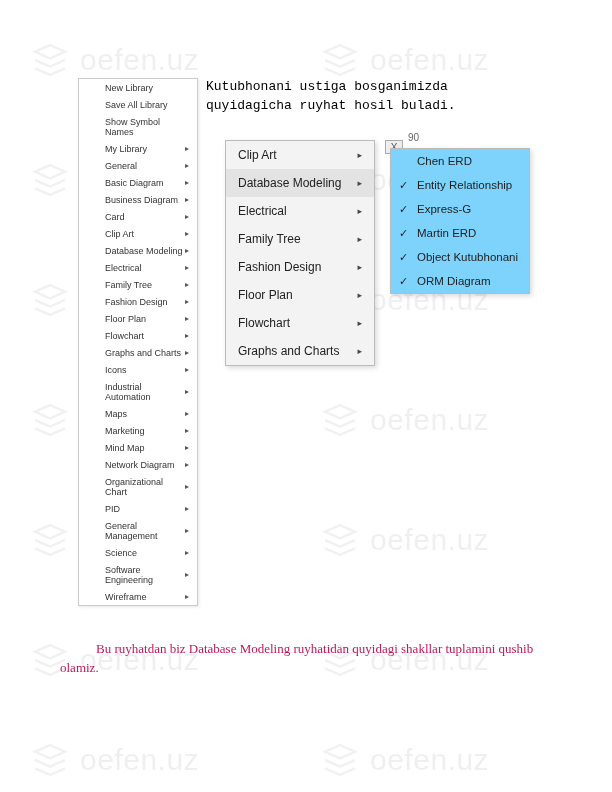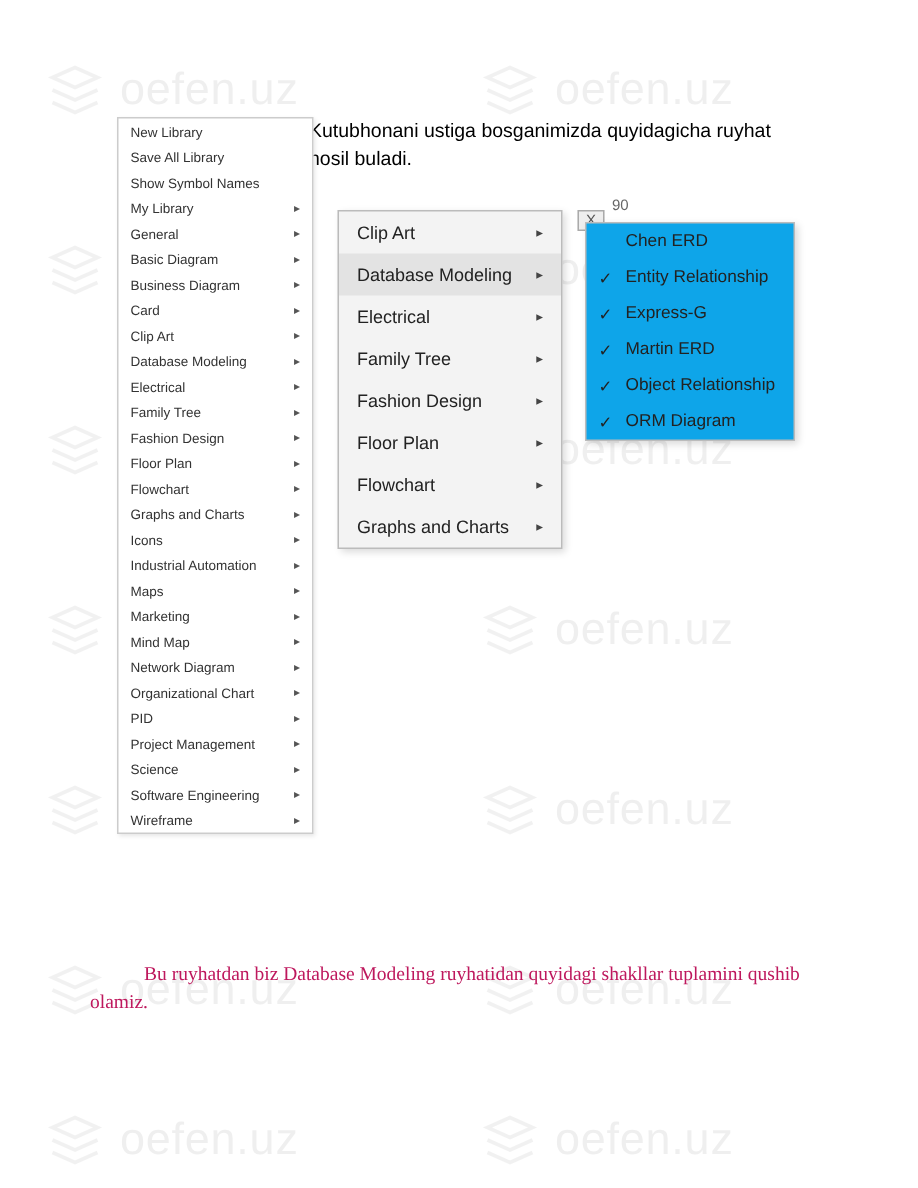--- a/index.html
+++ b/index.html
@@ -31,43 +31,44 @@
       color: #888;
       margin-left: 10px;
       letter-spacing: 0.5px;
     }
     .content { position: relative; z-index: 1; }
 
     .main-menu {
       position: absolute;
       left: 78px;
       top: 78px;
-      width: 131px;
+      width: 120px;
       background: #fff;
       border: 1px solid #ccc;
       font-size: 9px;
       box-shadow: 1px 1px 3px rgba(0,0,0,0.1);
+      padding-left: 18px;
     }
     .main-menu .menu-item {
       padding: 3.5px 8px;
       display: flex;
       justify-content: space-between;
       align-items: center;
       cursor: default;
       color: #333;
     }
     .main-menu .arrow { font-size: 8px; color: #555; }
 
     .body-text-1 {
       position: absolute;
       left: 206px;
       top: 78px;
       width: 330px;
       font-size: 13px;
-      font-family: Liberation Sans, sans-serif;
+      font-family: Liberation Mono, monospace;
       color: #000;
       line-height: 1.45;
     }
 
     .sub-menu {
       position: absolute;
       left: 225px;
       top: 140px;
       width: 150px;
       background: #f3f3f3;
@@ -85,21 +86,21 @@
     .sub-menu .menu-item.highlighted {
       background: #e3e3e3;
     }
     .sub-menu .arrow { font-size: 9px; color: #444; }
 
     .sub-sub-menu {
       position: absolute;
       left: 390px;
       top: 148px;
       width: 140px;
-      background: #0ea5e9;
+      background: #7dd3fc;
       border: 1px solid #bbb;
       font-size: 11.5px;
       box-shadow: 2px 2px 5px rgba(0,0,0,0.15);
     }
     .sub-sub-menu .menu-item {
       padding: 6px 10px 6px 26px;
       position: relative;
       color: #222;
     }
     .sub-sub-menu .check {
@@ -352,21 +353,21 @@
       </div>
       <div class="menu-item">
         <span>Organizational Chart</span>
         <span class="arrow">▸</span>
       </div>
       <div class="menu-item">
         <span>PID</span>
         <span class="arrow">▸</span>
       </div>
       <div class="menu-item">
-        <span>Project Management</span>
+        <span>General Management</span>
         <span class="arrow">▸</span>
       </div>
       <div class="menu-item">
         <span>Science</span>
         <span class="arrow">▸</span>
       </div>
       <div class="menu-item">
         <span>Software Engineering</span>
         <span class="arrow">▸</span>
       </div>
@@ -412,19 +413,19 @@
         <span>Graphs and Charts</span>
         <span class="arrow">▸</span>
       </div>
     </div>
 
   <div class="sub-sub-menu">
       <div class="menu-item"><span>Chen ERD</span></div>
       <div class="menu-item"><span class="check">✓</span><span>Entity Relationship</span></div>
       <div class="menu-item"><span class="check">✓</span><span>Express-G</span></div>
       <div class="menu-item"><span class="check">✓</span><span>Martin ERD</span></div>
-      <div class="menu-item"><span class="check">✓</span><span>Object Relationship</span></div>
+      <div class="menu-item"><span class="check">✓</span><span>Object Kutubhonani</span></div>
       <div class="menu-item"><span class="check">✓</span><span>ORM Diagram</span></div>
     </div>
 
   <div class="body-text-2">Bu ruyhatdan biz Database Modeling ruyhatidan quyidagi shakllar tuplamini qushib olamiz.</div>
 
 </div>
 
 </body></html>

